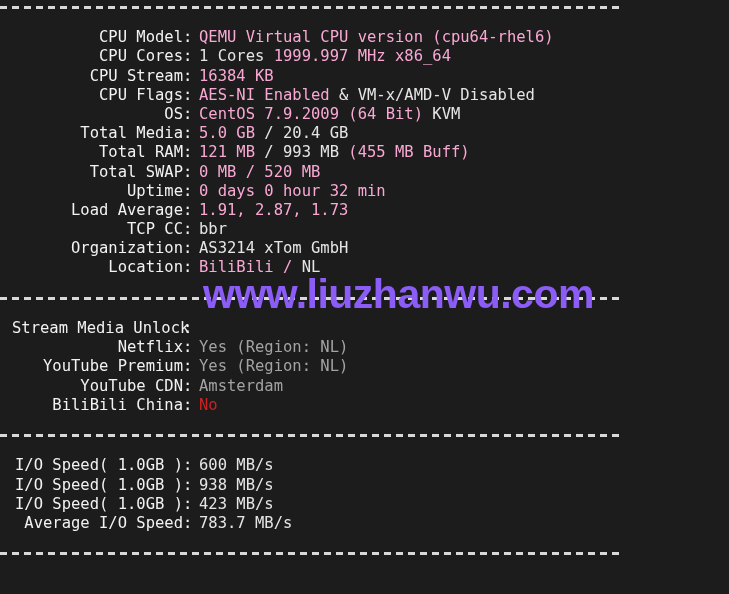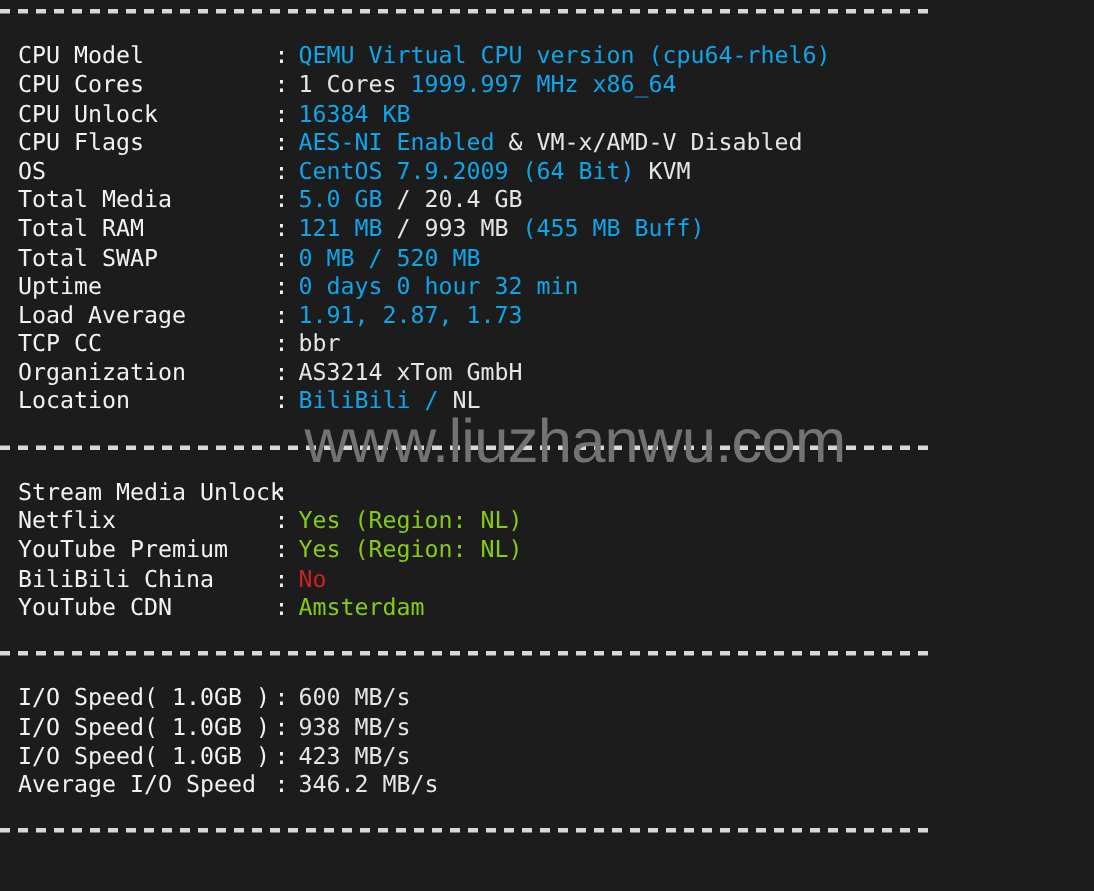--- a/index.html
+++ b/index.html
@@ -47,79 +47,80 @@
   }
   .line.blank { color: transparent; }
 
   .lbl {
     display: inline-block;
     width: 183px;
     padding-left: 12px;
     box-sizing: border-box;
     color: #f2f2f2;
     white-space: pre;
+    text-align: right;
   }
   .colon {
     display: inline-block;
     width: 16px;
     color: #f2f2f2;
   }
   .val { white-space: pre; }
 
-  .c-cyan   { color: #0ea5e9; }
+  .c-cyan   { color: #f9a8d4; }
   .c-yellow { color: #e5e5e5; }
-  .c-green  { color: #84cc16; }
+  .c-green  { color: #a3a3a3; }
   .c-red    { color: #cc2222; }
 
   #watermark {
     position: absolute;
     left: 203px;
     top: 268px;
     font-family: "Liberation Sans", sans-serif;
     font-size: 41px;
-    font-weight: 400;
-    color: #737373;
+    font-weight: 700;
+    color: #8b5cf6;
     letter-spacing: -0.5px;
     pointer-events: none;
     line-height: 1;
   }
 </style>
 </head>
 <body>
 
 <div id="terminal">
   <div id="content">
       <div class="rule top"></div>
       <div class="line blank"> </div>
       <div class="line"><span class="lbl">CPU Model</span><span class="colon">:</span><span class="val c-cyan">QEMU Virtual CPU version (cpu64-rhel6)</span></div>
       <div class="line"><span class="lbl">CPU Cores</span><span class="colon">:</span><span class="val c-yellow">1 Cores </span><span class="val c-cyan">1999.997 MHz x86_64</span></div>
-      <div class="line"><span class="lbl">CPU Unlock</span><span class="colon">:</span><span class="val c-cyan">16384 KB</span></div>
+      <div class="line"><span class="lbl">CPU Stream</span><span class="colon">:</span><span class="val c-cyan">16384 KB</span></div>
       <div class="line"><span class="lbl">CPU Flags</span><span class="colon">:</span><span class="val c-cyan">AES-NI Enabled </span><span class="val c-yellow">&amp; VM-x/AMD-V Disabled</span></div>
       <div class="line"><span class="lbl">OS</span><span class="colon">:</span><span class="val c-cyan">CentOS 7.9.2009 (64 Bit) </span><span class="val c-yellow">KVM</span></div>
       <div class="line"><span class="lbl">Total Media</span><span class="colon">:</span><span class="val c-cyan">5.0 GB </span><span class="val c-yellow">/ 20.4 GB</span></div>
       <div class="line"><span class="lbl">Total RAM</span><span class="colon">:</span><span class="val c-cyan">121 MB </span><span class="val c-yellow">/ 993 MB </span><span class="val c-cyan">(455 MB Buff)</span></div>
       <div class="line"><span class="lbl">Total SWAP</span><span class="colon">:</span><span class="val c-cyan">0 MB / 520 MB</span></div>
       <div class="line"><span class="lbl">Uptime</span><span class="colon">:</span><span class="val c-cyan">0 days 0 hour 32 min</span></div>
       <div class="line"><span class="lbl">Load Average</span><span class="colon">:</span><span class="val c-cyan">1.91, 2.87, 1.73</span></div>
       <div class="line"><span class="lbl">TCP CC</span><span class="colon">:</span><span class="val c-yellow">bbr</span></div>
       <div class="line"><span class="lbl">Organization</span><span class="colon">:</span><span class="val c-yellow">AS3214 xTom GmbH</span></div>
       <div class="line"><span class="lbl">Location</span><span class="colon">:</span><span class="val c-cyan">BiliBili / </span><span class="val c-yellow">NL</span></div>
       <div class="line blank"> </div>
       <div class="rule"></div>
       <div class="line blank"> </div>
       <div class="line"><span class="lbl">Stream Media Unlock</span><span class="colon">:</span></div>
       <div class="line"><span class="lbl">Netflix</span><span class="colon">:</span><span class="val c-green">Yes (Region: NL)</span></div>
       <div class="line"><span class="lbl">YouTube Premium</span><span class="colon">:</span><span class="val c-green">Yes (Region: NL)</span></div>
+      <div class="line"><span class="lbl">YouTube CDN</span><span class="colon">:</span><span class="val c-green">Amsterdam</span></div>
       <div class="line"><span class="lbl">BiliBili China</span><span class="colon">:</span><span class="val c-red">No</span></div>
-      <div class="line"><span class="lbl">YouTube CDN</span><span class="colon">:</span><span class="val c-green">Amsterdam</span></div>
       <div class="line blank"> </div>
       <div class="rule"></div>
       <div class="line blank"> </div>
       <div class="line"><span class="lbl">I/O Speed( 1.0GB )</span><span class="colon">:</span><span class="val c-yellow">600 MB/s</span></div>
       <div class="line"><span class="lbl">I/O Speed( 1.0GB )</span><span class="colon">:</span><span class="val c-yellow">938 MB/s</span></div>
       <div class="line"><span class="lbl">I/O Speed( 1.0GB )</span><span class="colon">:</span><span class="val c-yellow">423 MB/s</span></div>
-      <div class="line"><span class="lbl">Average I/O Speed</span><span class="colon">:</span><span class="val c-yellow">346.2 MB/s</span></div>
+      <div class="line"><span class="lbl">Average I/O Speed</span><span class="colon">:</span><span class="val c-yellow">783.7 MB/s</span></div>
       <div class="line blank"> </div>
       <div class="rule"></div>
       <div class="line blank"> </div>
     </div>
   <div id="watermark">www.liuzhanwu.com</div>
 </div>
 
 </body></html>

